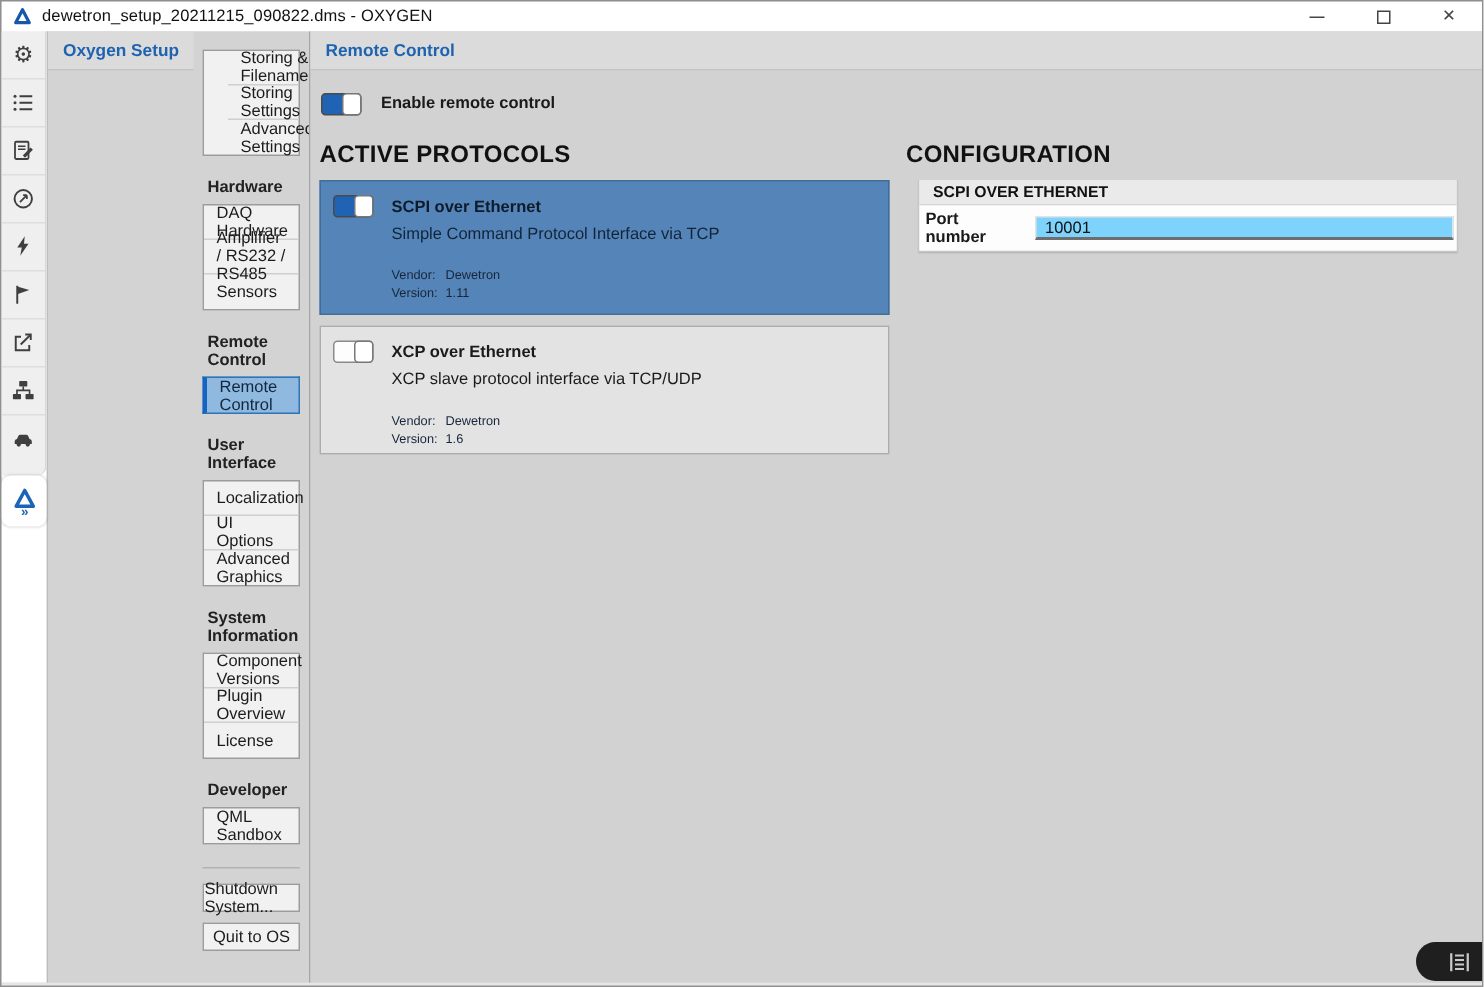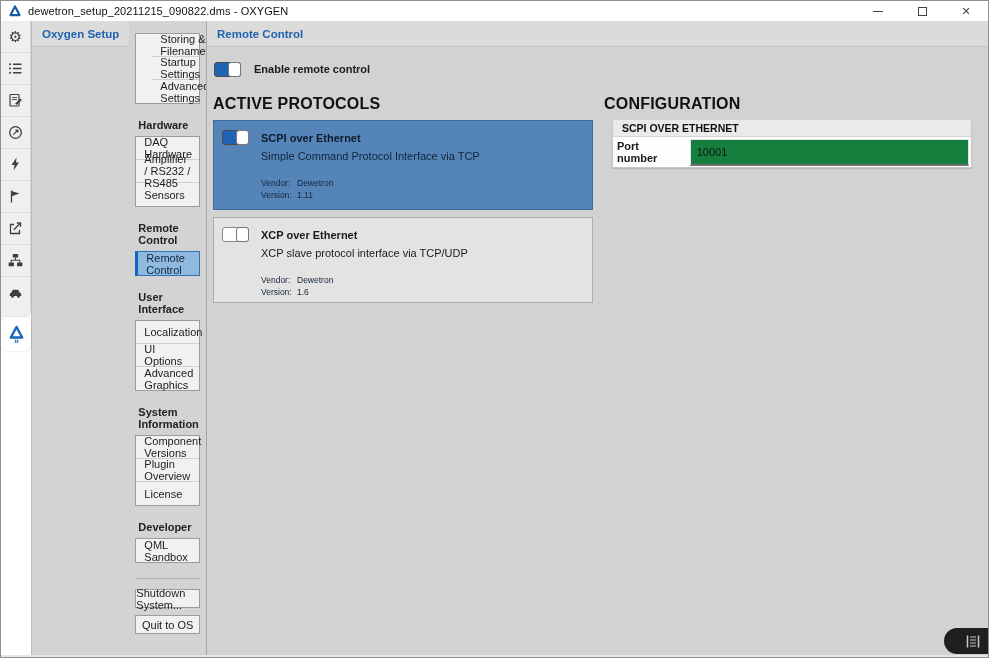--- a/index.html
+++ b/index.html
@@ -69,21 +69,21 @@
   .proto-meta { margin-left:39px; margin-top:16px; font-size:8.5px; color:#16253a; }
   .proto-meta .row { display:flex; margin-top:2px; }
   .proto-meta .k { width:36px; }
   .proto-card.scpi { height:90px; }
   .proto-card.xcp { height:86px; }
 
   .config-panel { margin-left:8px; width:360px; border:1px solid #c6c6c6; border-top:none; background:#fdfdfd; box-shadow:0 1px 1px rgba(0,0,0,0.12); }
   .config-strip { height:17px; background:#eaeaea; border-bottom:1px solid #d5d5d5; display:flex; align-items:center; padding:0 9px; font-weight:bold; color:#111; font-size:10.5px; }
   .config-row { height:30px; display:flex; align-items:center; padding:0 2px 0 2px; background:#fdfdfd; }
   .config-row .p-label { font-weight:bold; color:#1a1a1a; margin-left:2px; }
-  .port-input { margin-left:12px; width:300px; height:27px; background:#15803d; border:1px solid #e3e3e3; border-bottom:2px solid #6e6e6e; font-family:inherit; font-size:11px; color:#111; padding:0 6px; outline:none; }
+  .port-input { margin-left:12px; width:300px; height:16px; background:#7dd3fc; border:1px solid #e3e3e3; border-bottom:2px solid #6e6e6e; font-family:inherit; font-size:11px; color:#111; padding:0 6px; outline:none; }
 
   .events-btn { position:absolute; right:0; bottom:1px; width:44px; height:26px; background:#1f1f1f; border-radius:13px 0 0 13px; display:flex; align-items:center; justify-content:flex-end; padding-right:7px; cursor:pointer; }
 </style>
 </head>
 <body>
 
 <div class="window">
 
   <div class="titlebar">
     <span class="logo">
@@ -174,21 +174,21 @@
         <span class="chev">»</span>
       </div>
     </div>
 
     <div class="setup-panel">
       <div class="panel-header">Oxygen Setup</div>
       <div class="setup-body">
 
         <div class="group-box group-first">
           <div class="s-item">Storing &amp; Filename</div>
-          <div class="s-item">Startup Settings</div>
+          <div class="s-item">Storing Settings</div>
           <div class="s-item">Advanced Settings</div>
         </div>
 
         <div class="group-label">Hardware</div>
         <div class="group-box">
           <div class="s-item">DAQ Hardware</div>
           <div class="s-item">Amplifier / RS232 / RS485</div>
           <div class="s-item">Sensors</div>
         </div>
 

